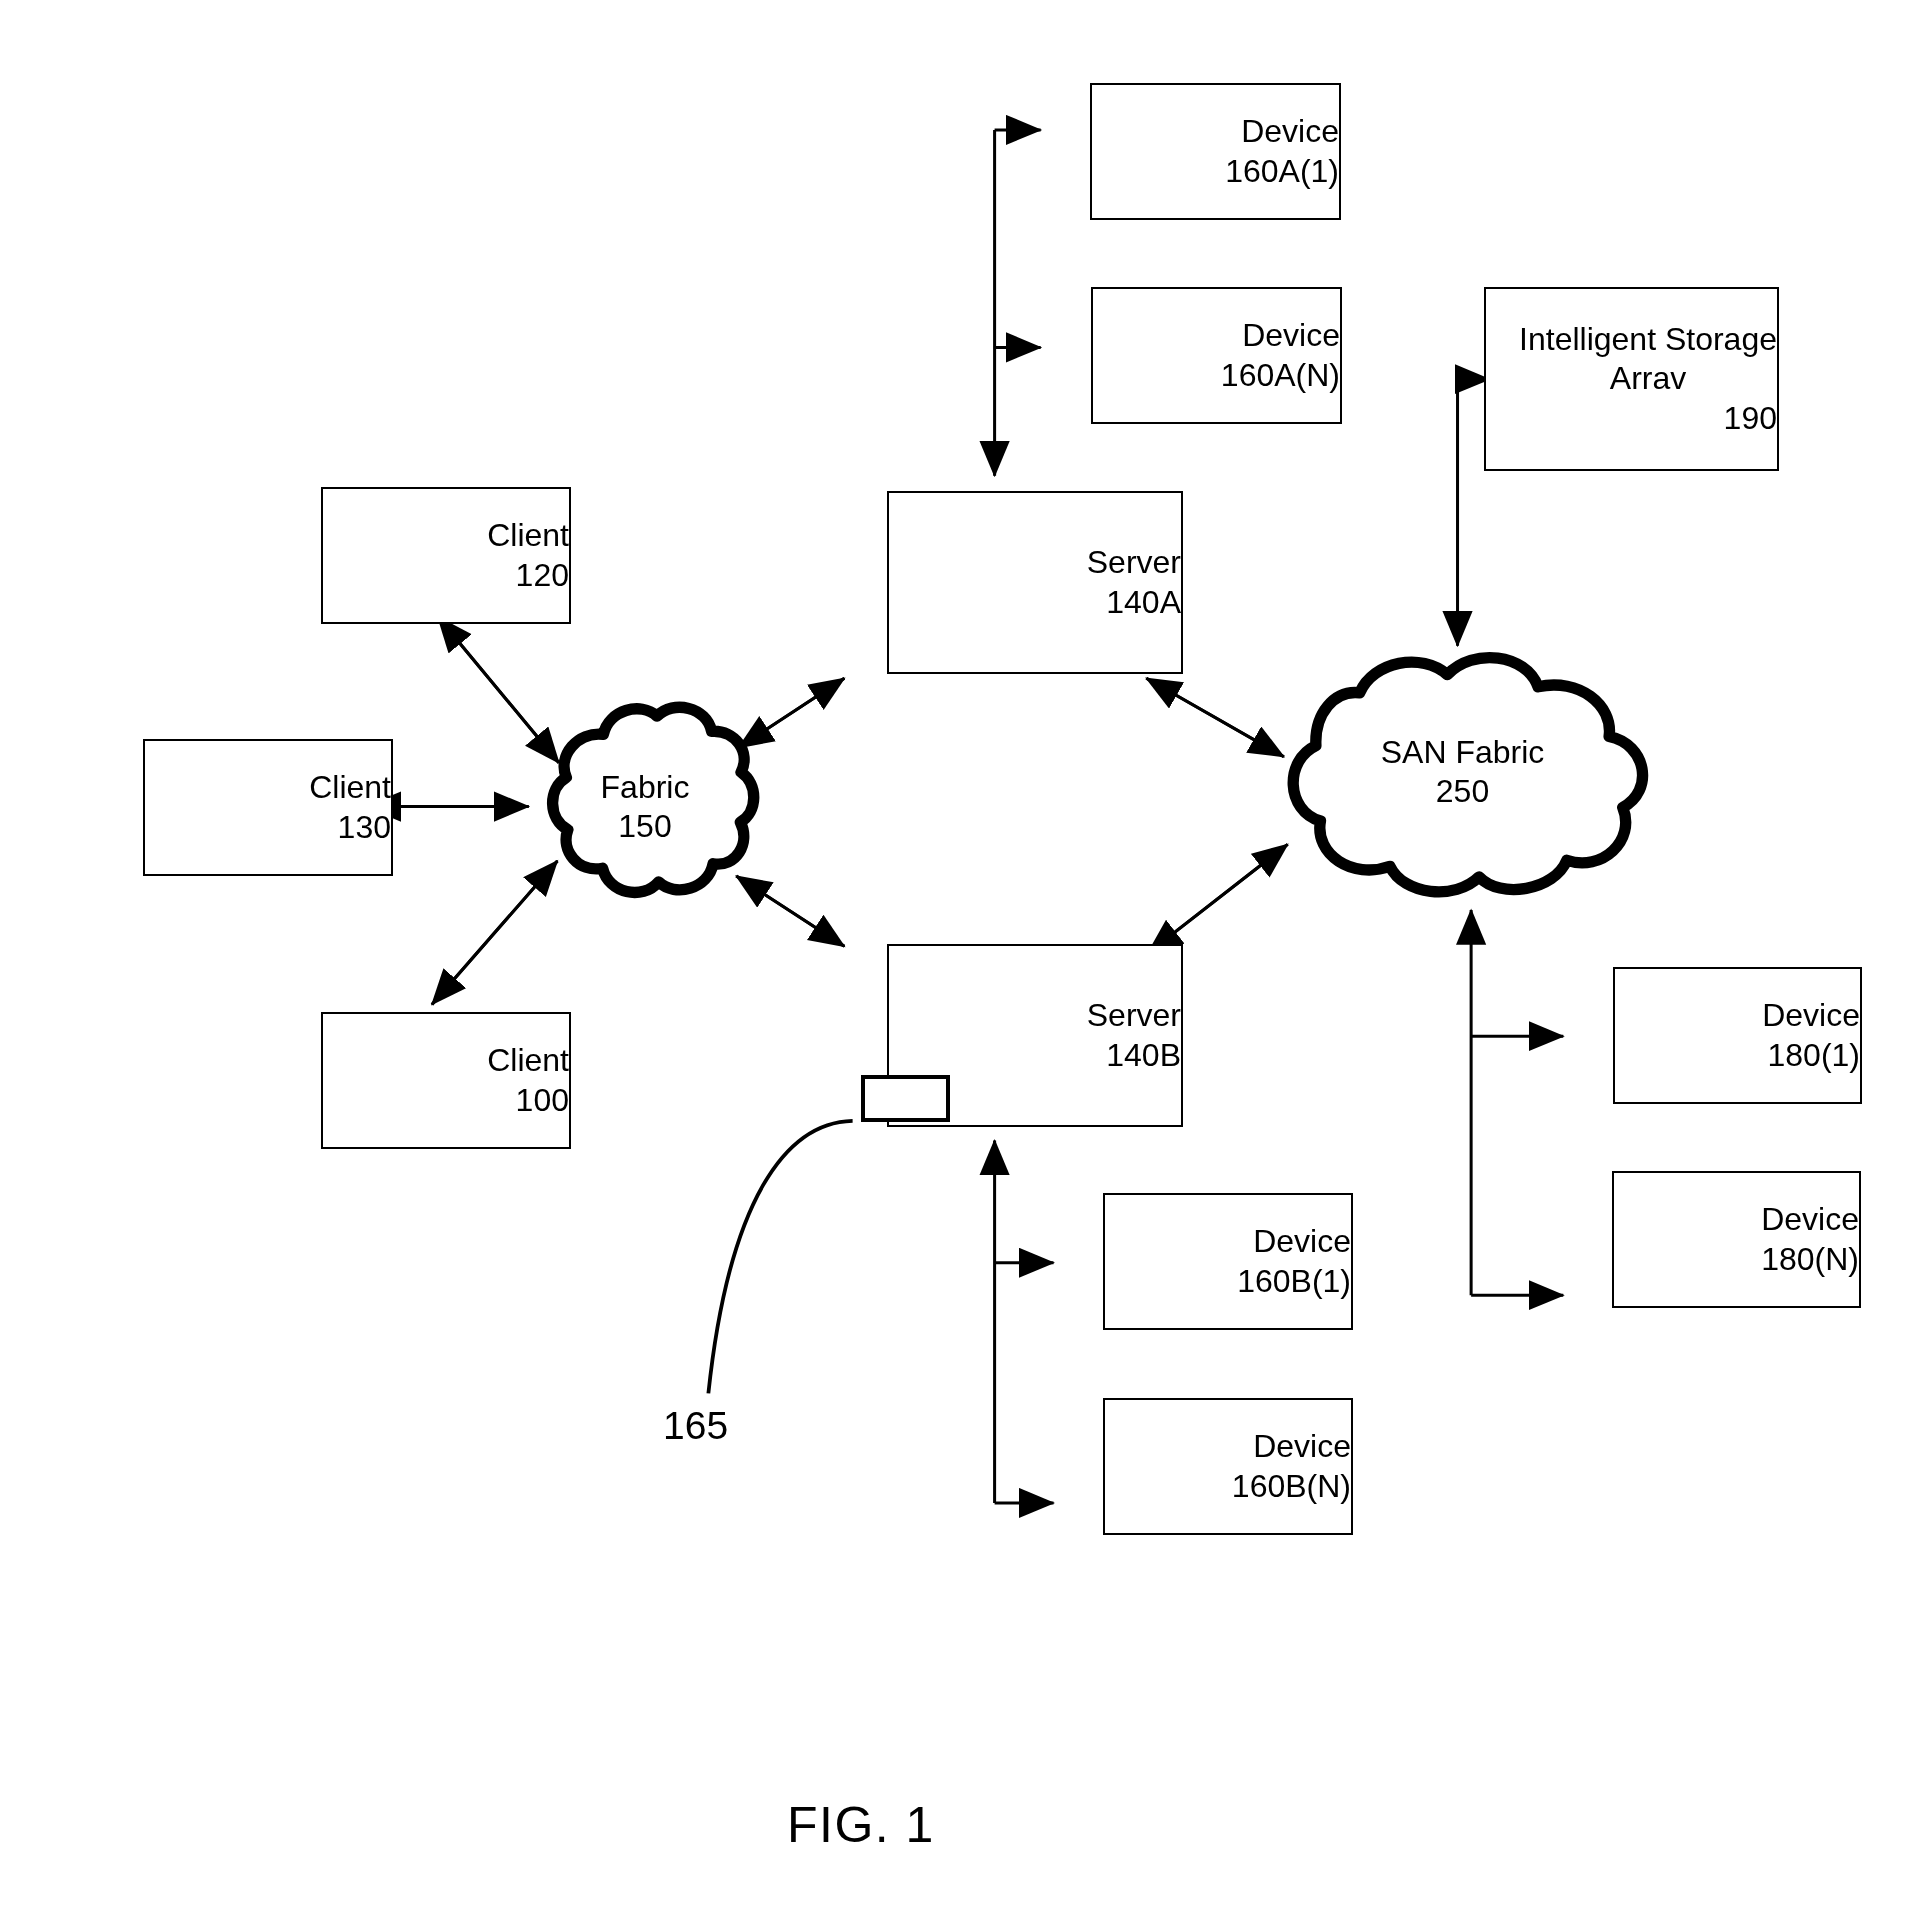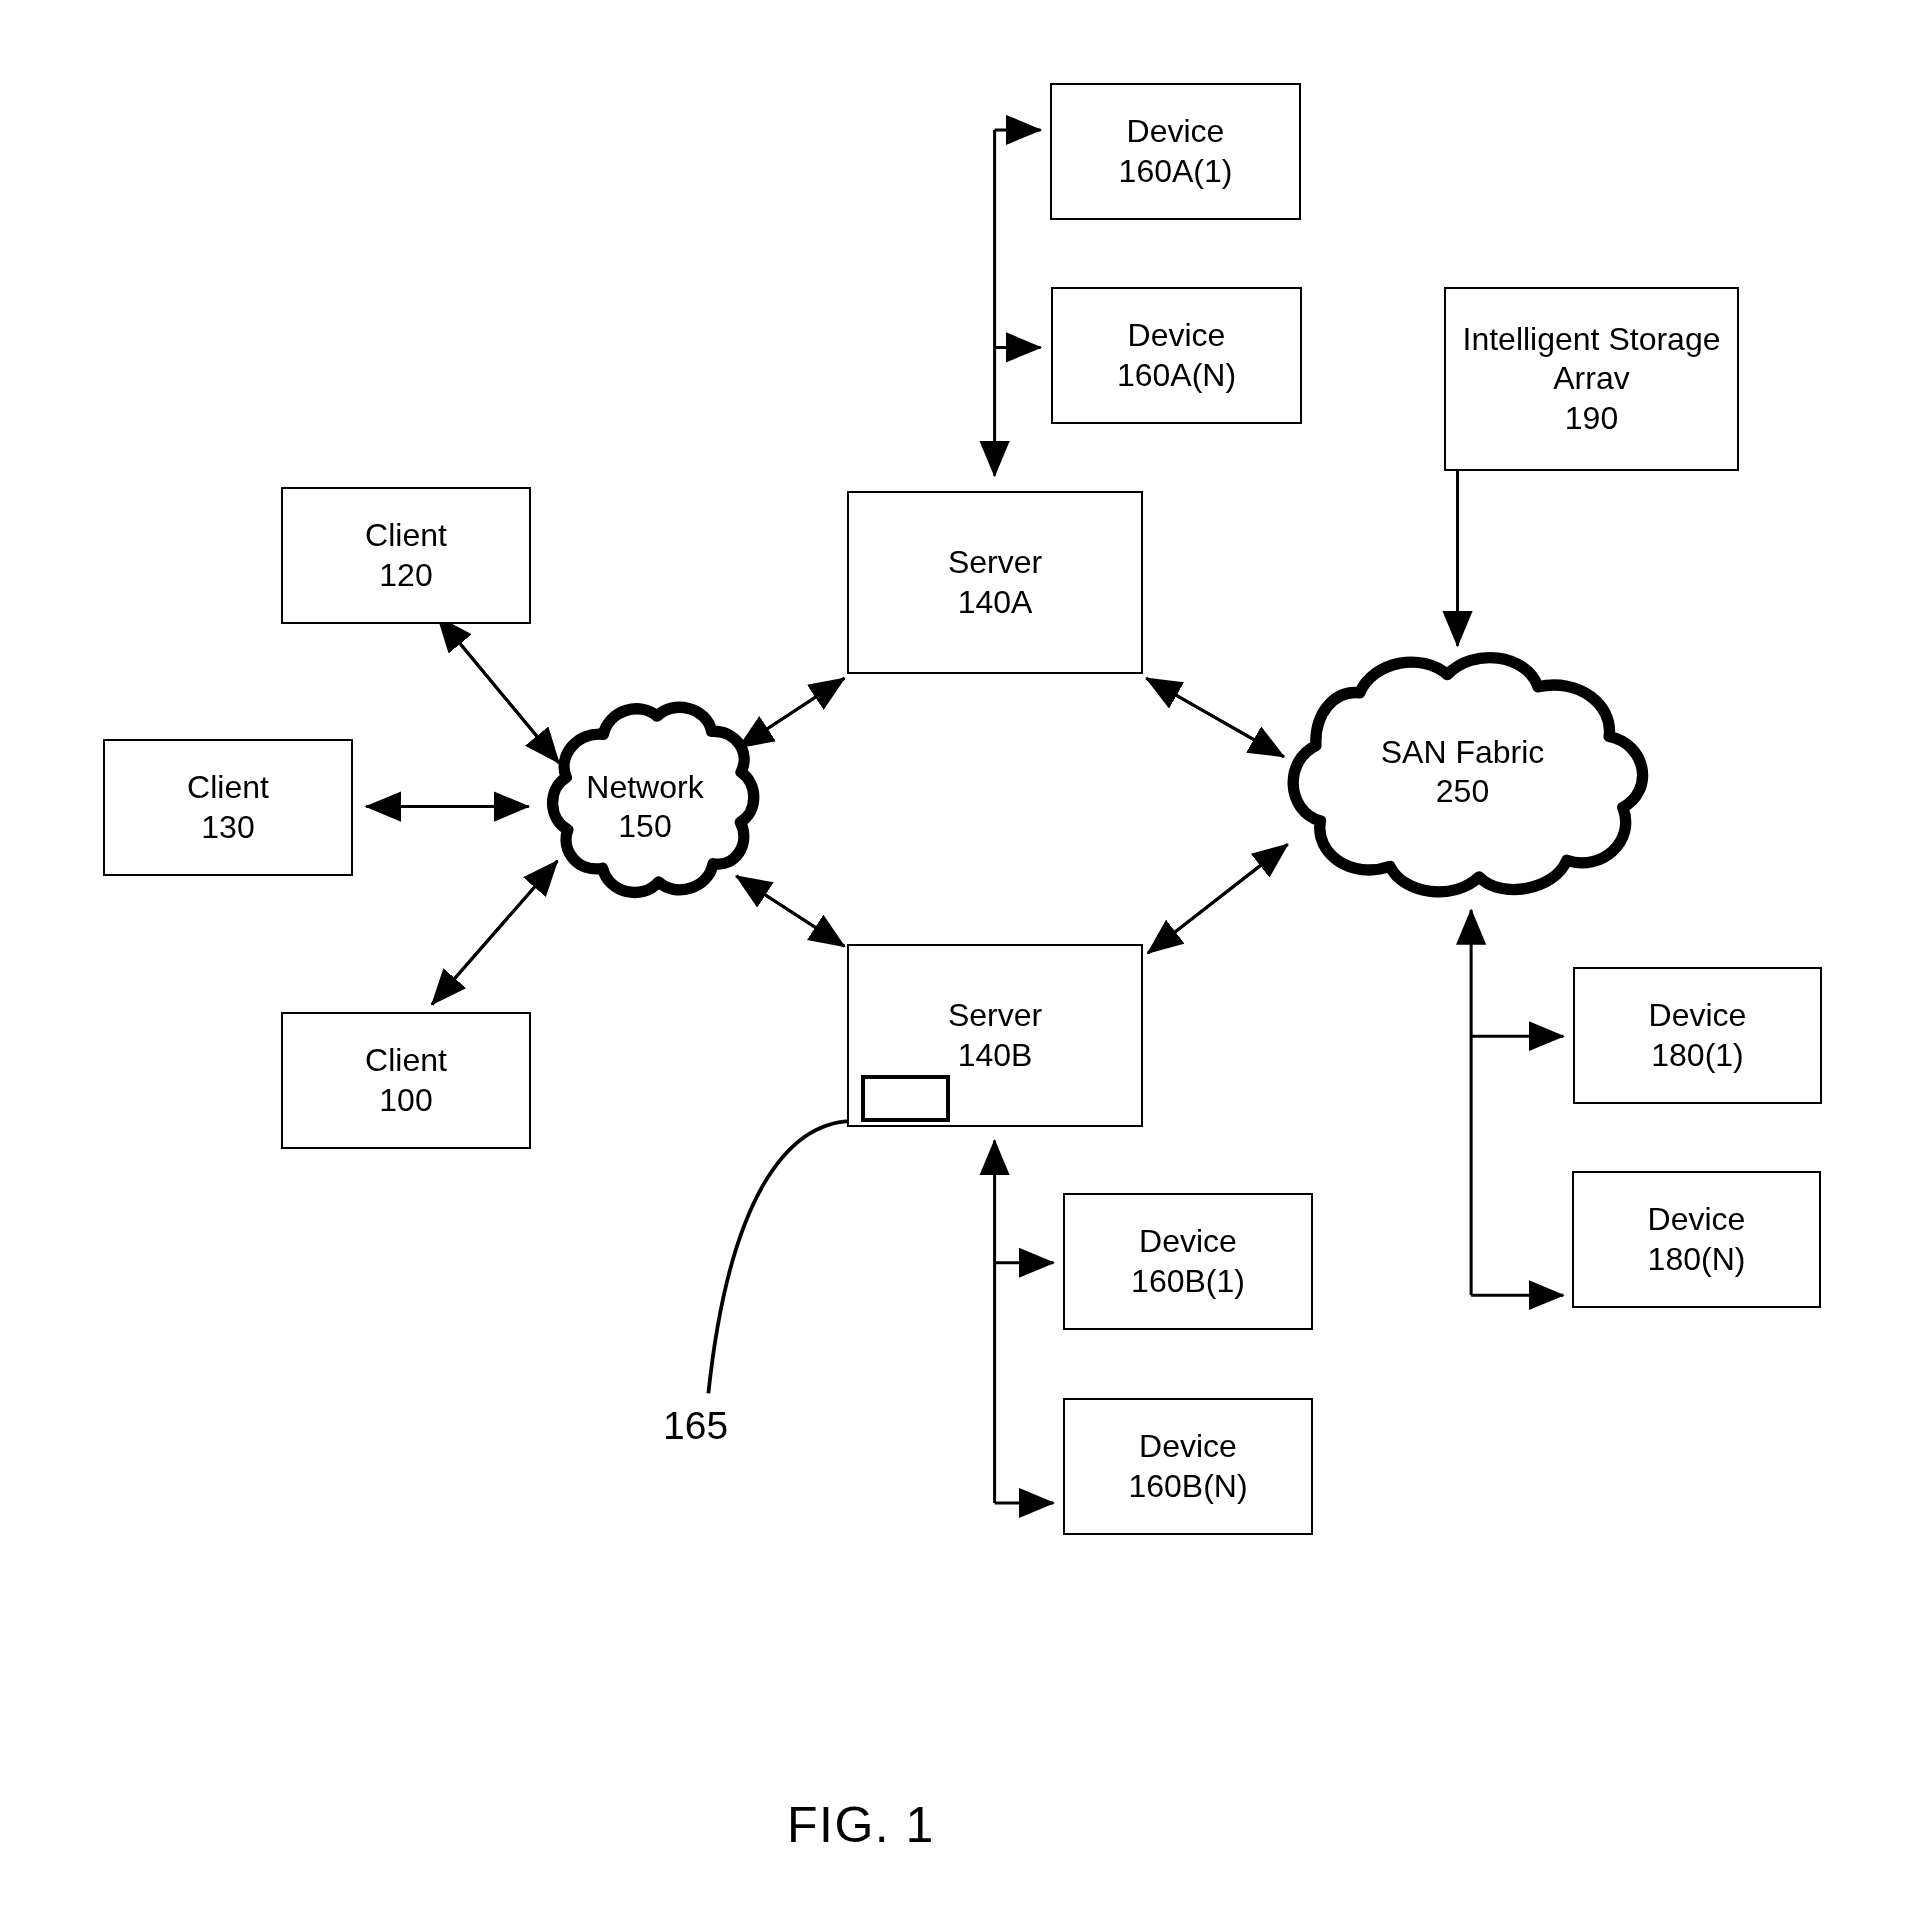--- a/index.html
+++ b/index.html
@@ -26,24 +26,25 @@
     height: 1910px;
     pointer-events: none;
   }
   .node-box {
     position: absolute;
     box-sizing: border-box;
     border: 2.3px solid #000000;
     background: #ffffff;
     display: flex;
     flex-direction: column;
-    align-items: center;
+    align-items: flex-end;
     justify-content: center;
     text-align: center;
     line-height: 1.22;
+    margin-left: 40px;
   }
   .node-label {
     font-size: 32px;
     white-space: pre-line;
   }
   .node-ref {
     font-size: 32px;
     text-underline-offset: 5.3px;
     text-decoration-thickness: 3px;
   }
@@ -238,21 +239,21 @@
                C276,46 296,76 283,102
                C306,118 305,155 282,168
                C296,196 276,228 246,223
                C240,256 196,268 174,247
                C152,272 108,262 100,229
                C68,235 44,206 54,178
                C28,164 27,124 52,109
                C40,80 67,48 101,52 Z" fill="#ffffff" stroke="#000000" stroke-width="15" stroke-linejoin="round"></path>
     </svg>
     <div class="cloud-text">
-      <span class="node-label">Network</span>
+      <span class="node-label">Fabric</span>
       <span class="node-ref">150</span>
     </div>
   </div>
 
   <div class="cloud-node" style="left:1260px; top:643px; width:405px; height:258px;">
     <svg class="cloud-svg" viewBox="0 0 536 342" preserveAspectRatio="none">
       <path d="M132,66
                C150,24 214,12 248,42
                C282,6 352,14 368,58
                C422,46 468,82 462,124

